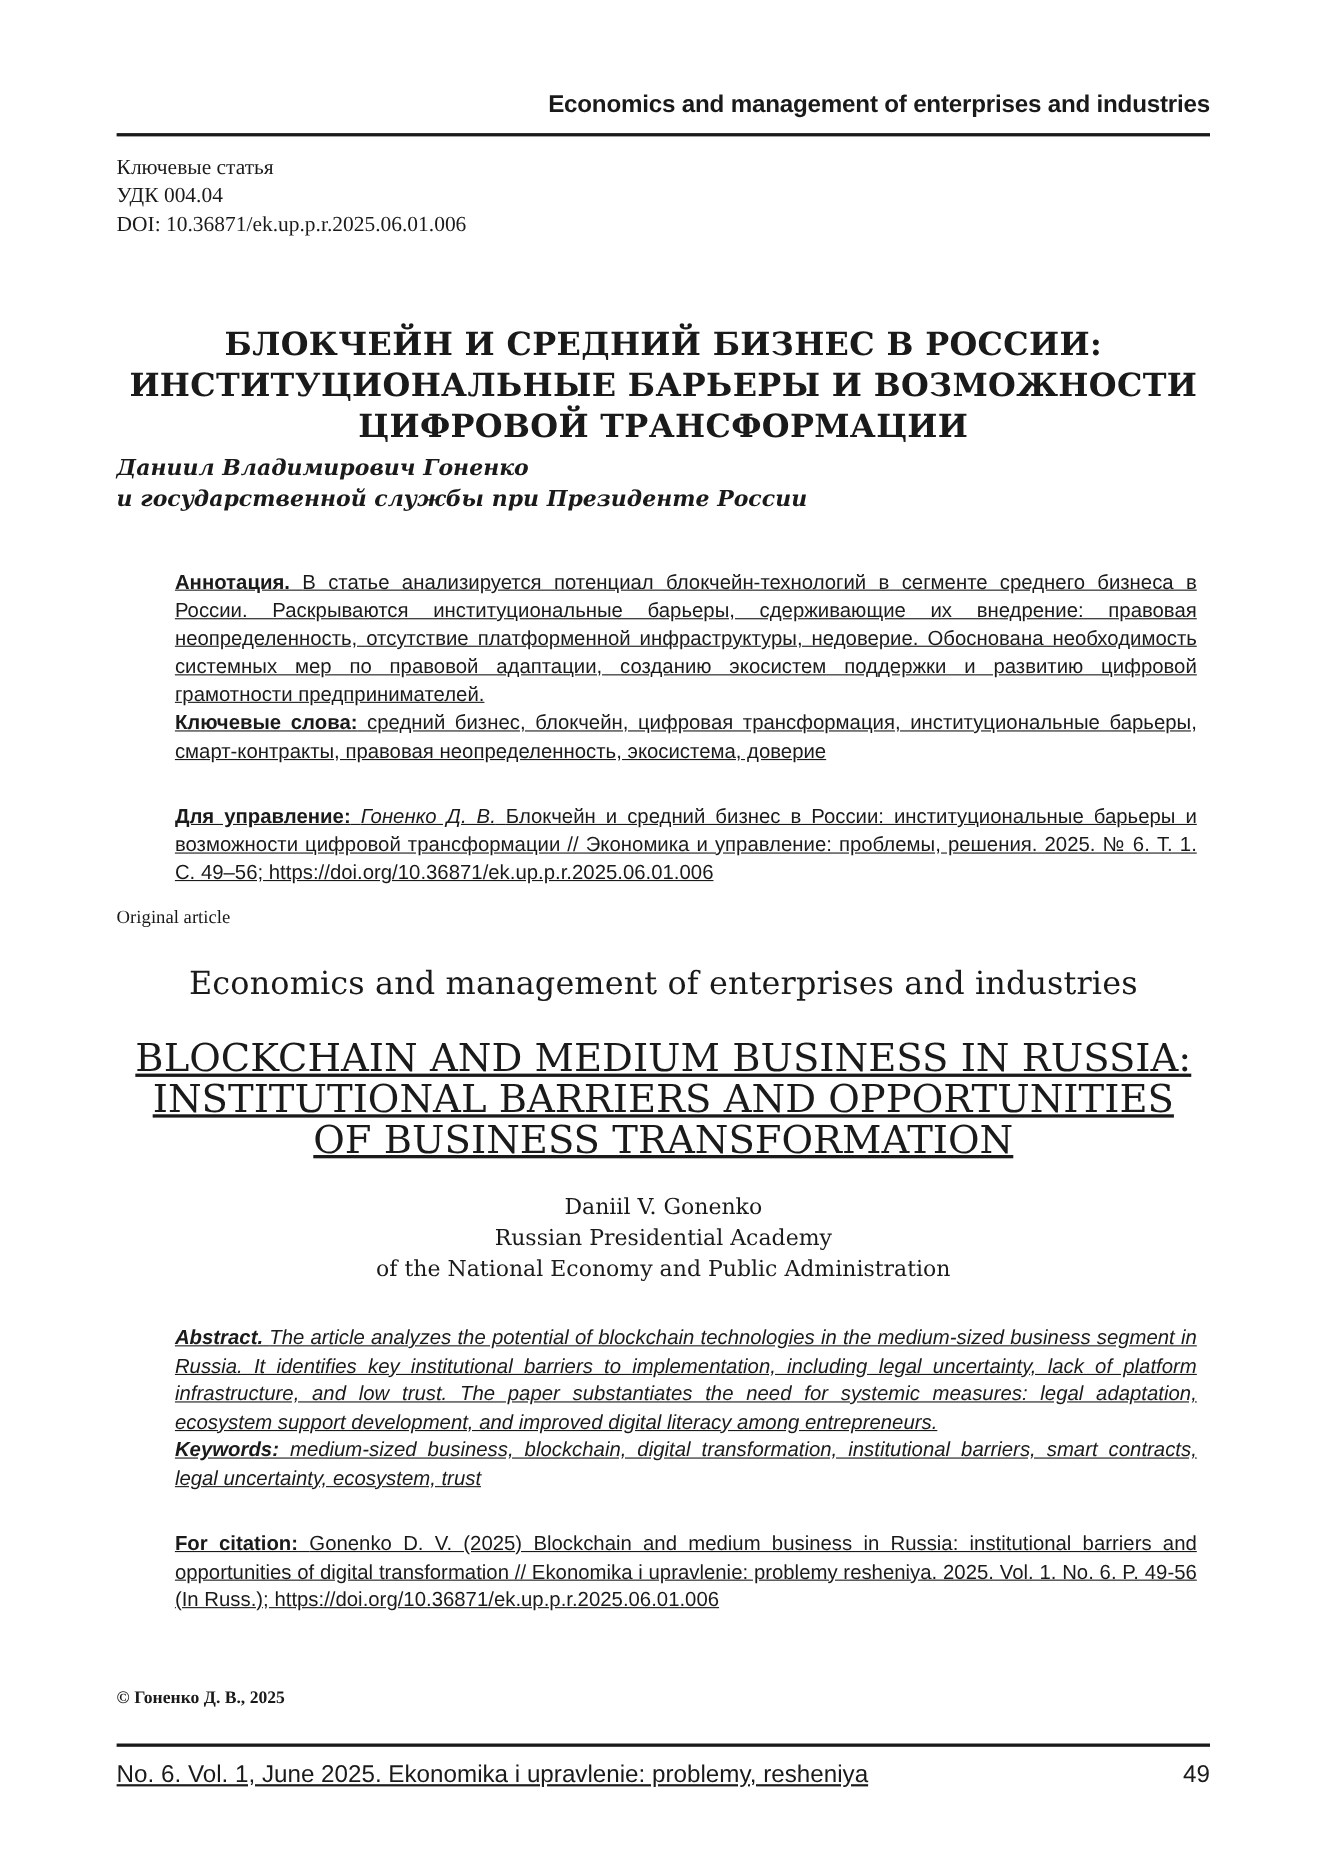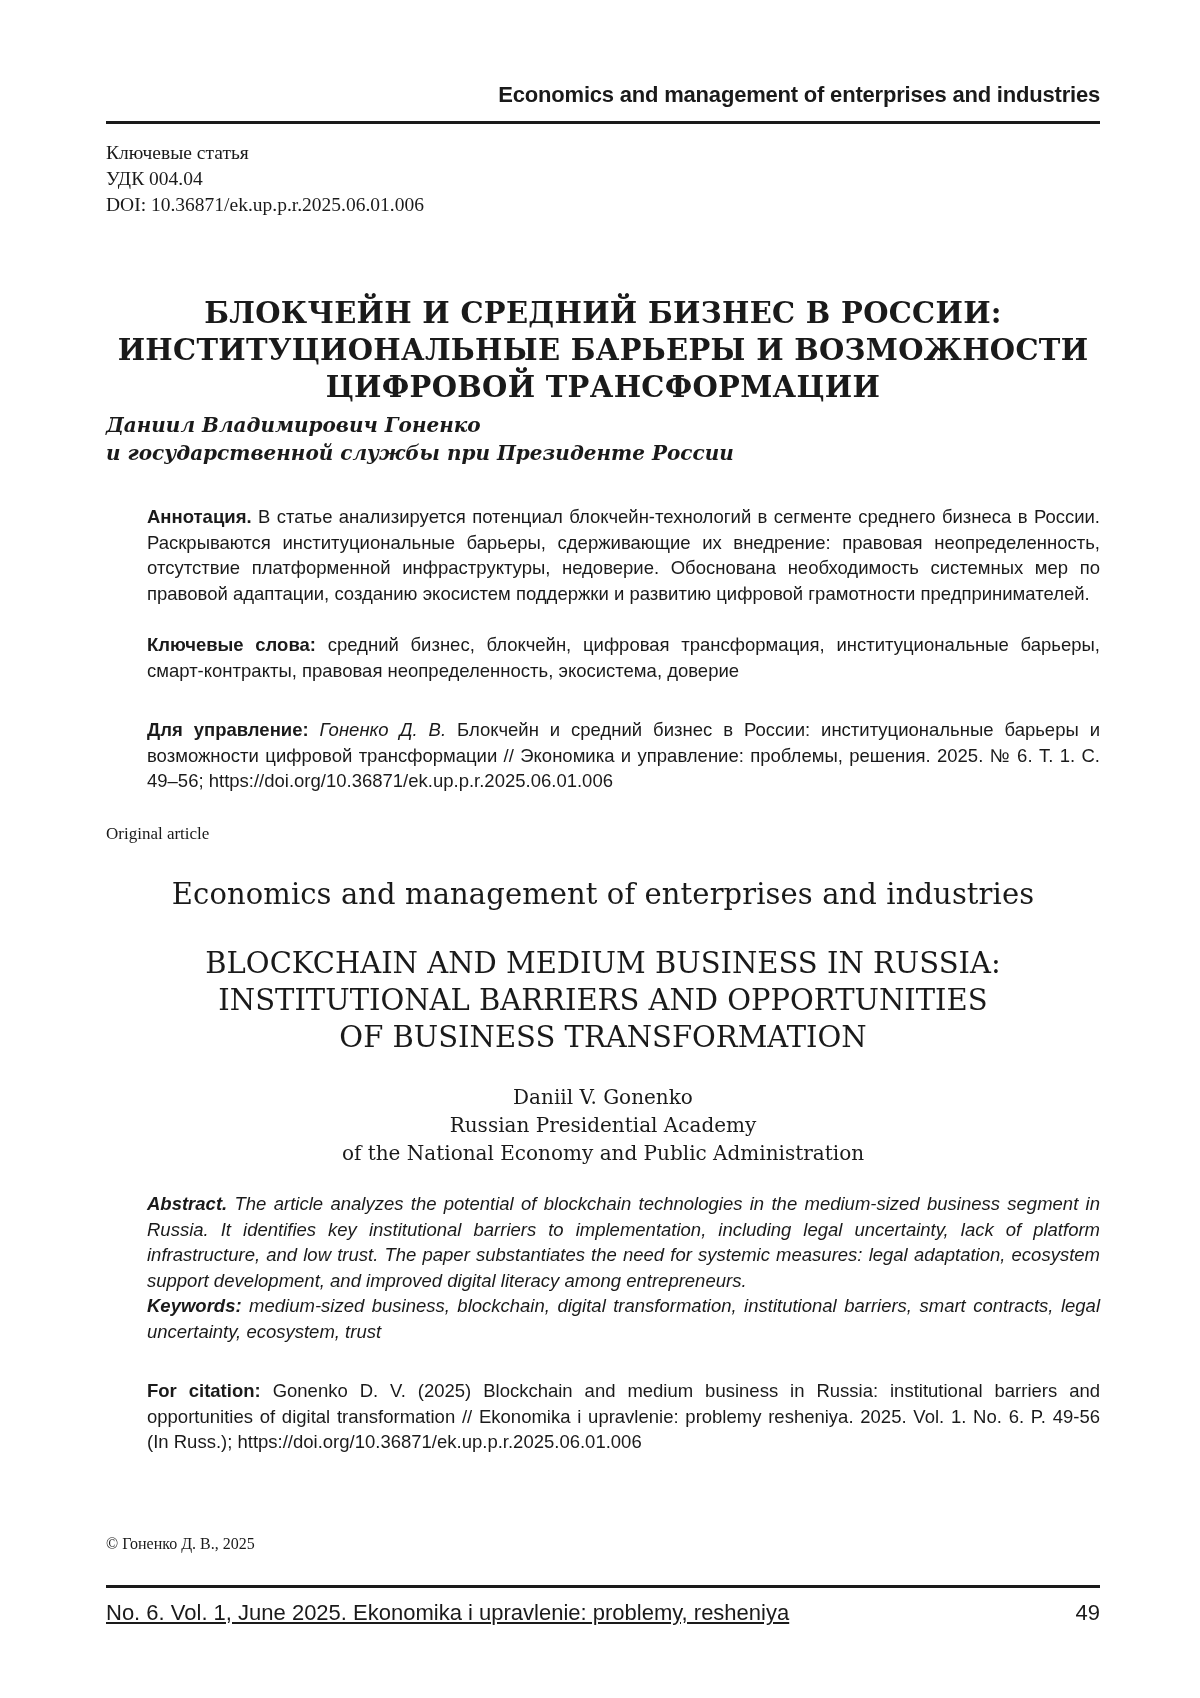--- a/index.html
+++ b/index.html
@@ -13,36 +13,36 @@
     .rule { position: absolute; left: 0; width: 994px; height: 0; border-top: 3px solid #1a1a1a; }
     .rule.top { top: 121px; }
     .rule.bottom { top: 1585px; }
 
     .meta { position: absolute; top: 140px; left: 0; font-size: 19.5px; line-height: 26px; }
 
     .ru-title { position: absolute; top: 250px; left: 0; width: 994px; text-align: center; font-size: 29px; font-weight: bold; line-height: 37px; letter-spacing: 0.3px; margin-top: 45px; }
     .ru-author { position: absolute; top: 411px; left: 0; width: 994px; text-align: left; font-size: 20px; font-weight: bold; font-style: italic; line-height: 28px; }
 
     .para { position: absolute; left: 41px; width: 953px; font-size: 18.5px; line-height: 25.5px; text-align: justify; }
-    .para p { margin: 0; text-indent: 0; }
+    .para p { margin: 12px; text-indent: 0; text-decoration: underline; }
     .label { font-weight: bold; }
     .ru-abstract { top: 504px; }
     .ru-keywords-block { top: 632px; }
     .ru-citation { top: 717px; }
 
     .orig { position: absolute; top: 824px; left: 0; font-size: 17px; }
     .en-section { position: absolute; top: 877px; left: 0; width: 994px; text-align: center; font-size: 29px; font-weight: normal; letter-spacing: 0.1px; }
-    .en-title { position: absolute; top: 945px; left: 0; width: 994px; text-align: center; font-size: 29px; line-height: 37px; }
+    .en-title { position: absolute; top: 945px; left: 0; width: 994px; text-align: center; font-size: 35px; line-height: 37px; text-decoration: underline; }
     .en-author { position: absolute; top: 1083px; left: 0; width: 994px; text-align: center; font-size: 20px; line-height: 28px; }
 
     .en-abstract { top: 1191px; font-style: italic; }
     .en-keywords-block { top: 1293px; font-style: italic; }
     .en-citation { top: 1378px; }
 
-    .copyright { position: absolute; top: 1535px; left: 0; font-size: 16px; }
+    .copyright { position: absolute; top: 1535px; left: 0; font-size: 16px; font-weight: bold; }
     .footer-left { position: absolute; top: 1600px; left: 0; font-size: 22px; text-decoration: underline; }
     .footer-right { position: absolute; top: 1600px; right: 0; font-size: 22px; }
   </style>
 </head>
 <body>
 
 <div class="page">
 
   <div class="running-head sans">Economics and management of enterprises and industries</div>
   <div class="rule top"></div>

